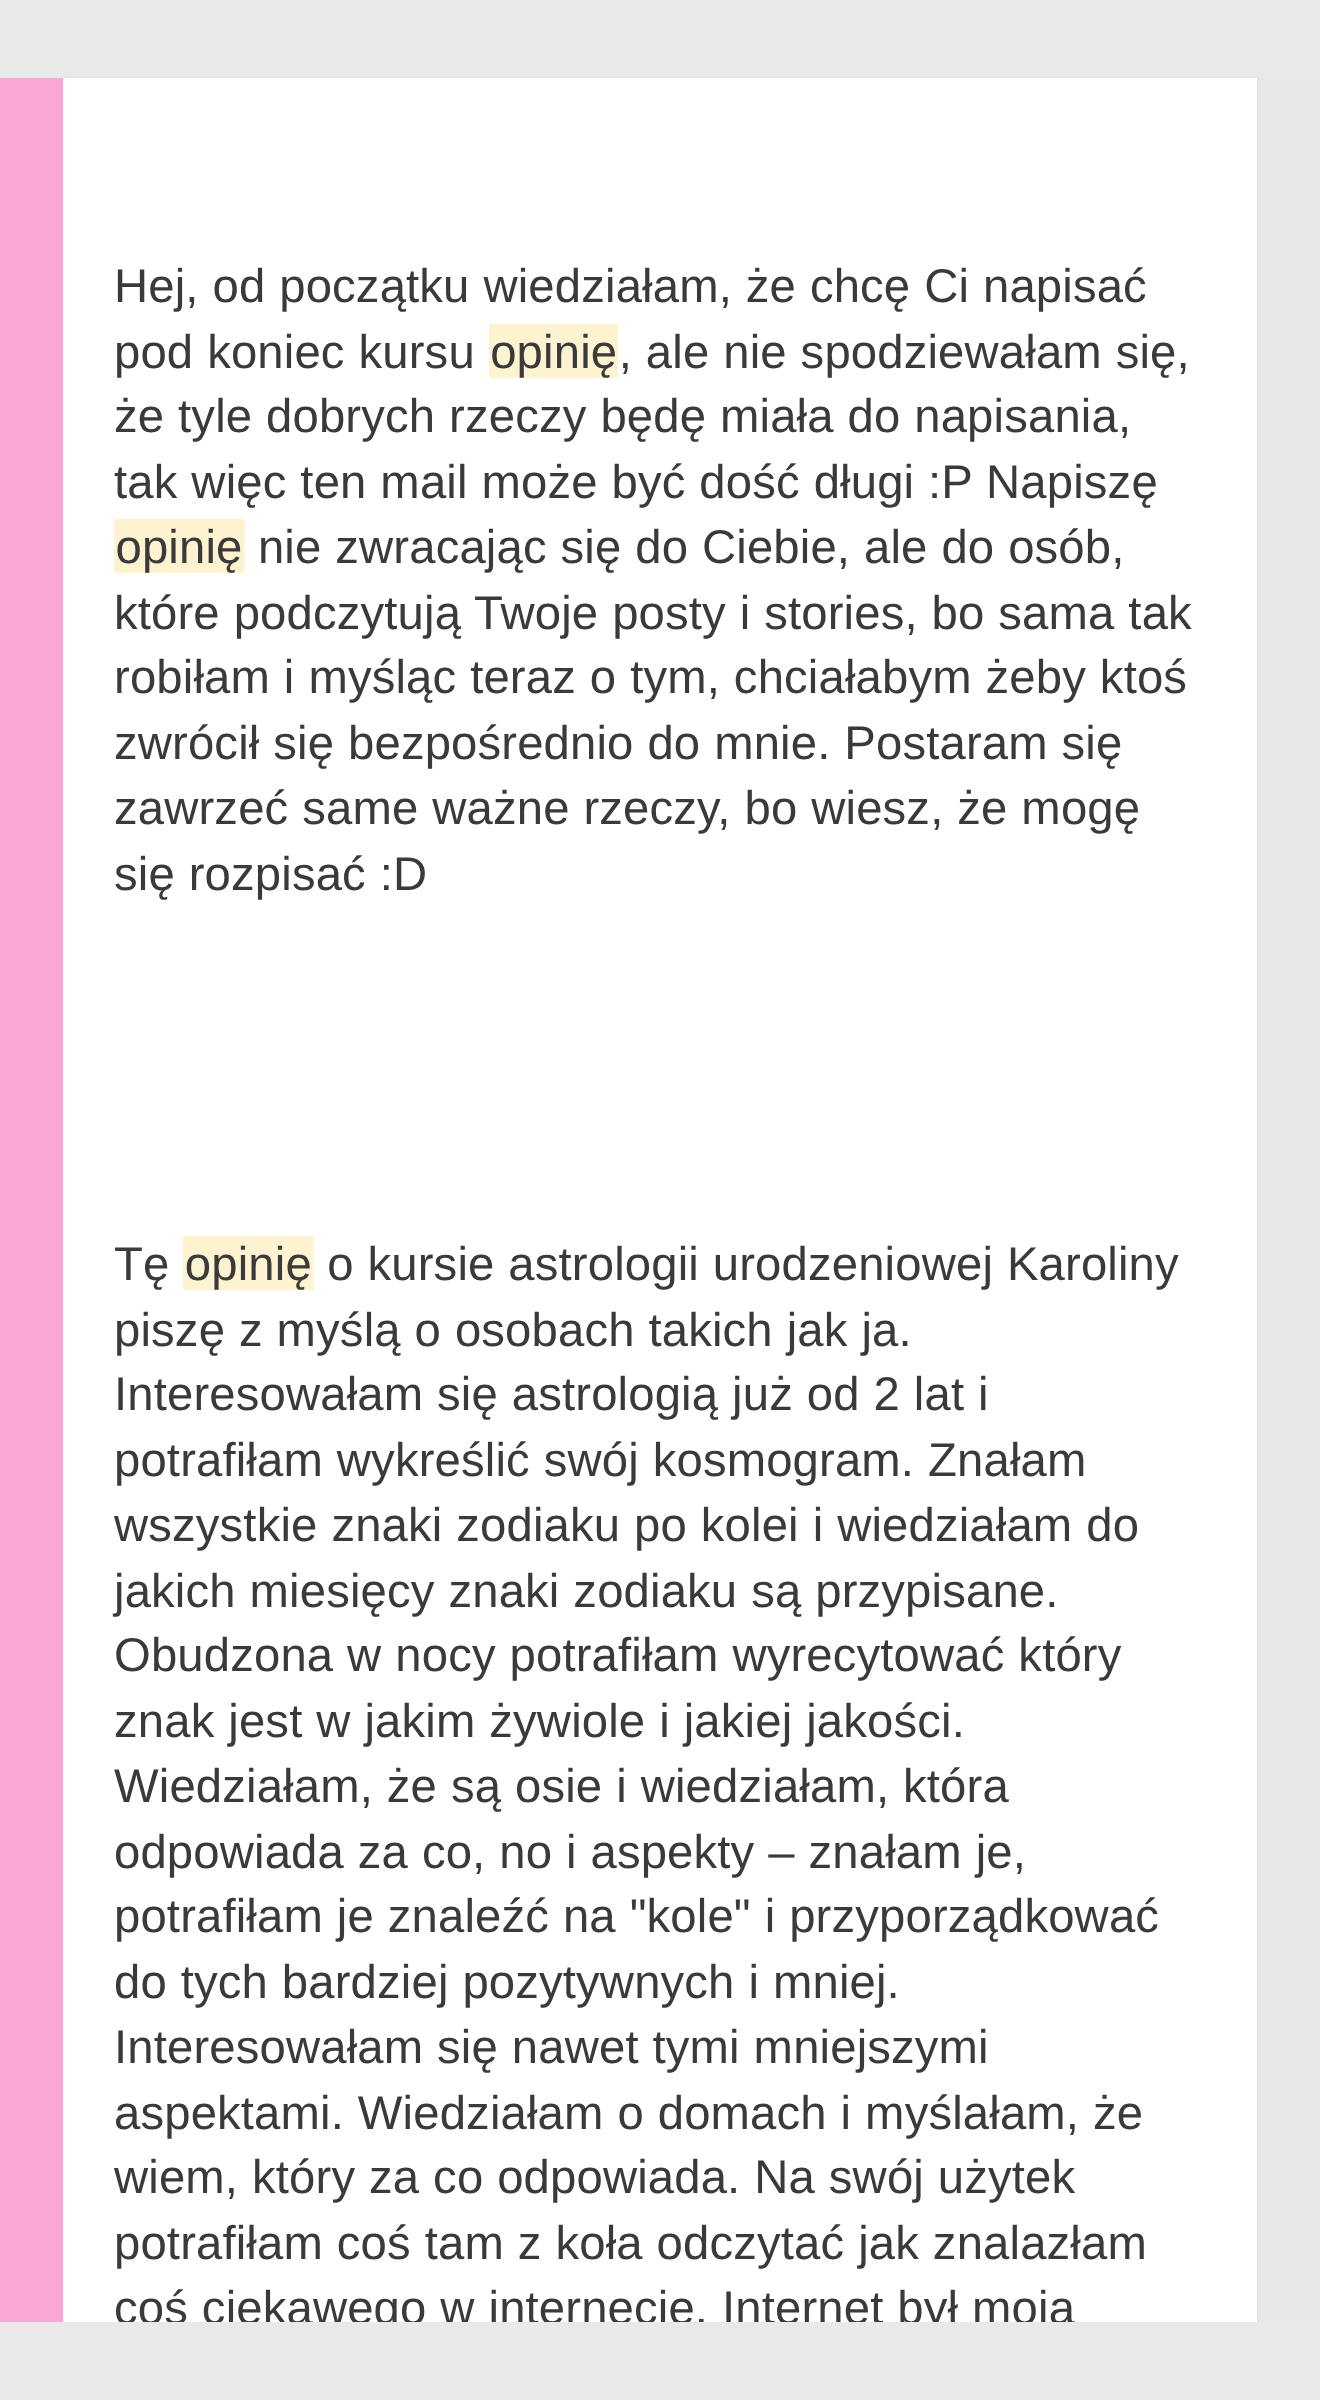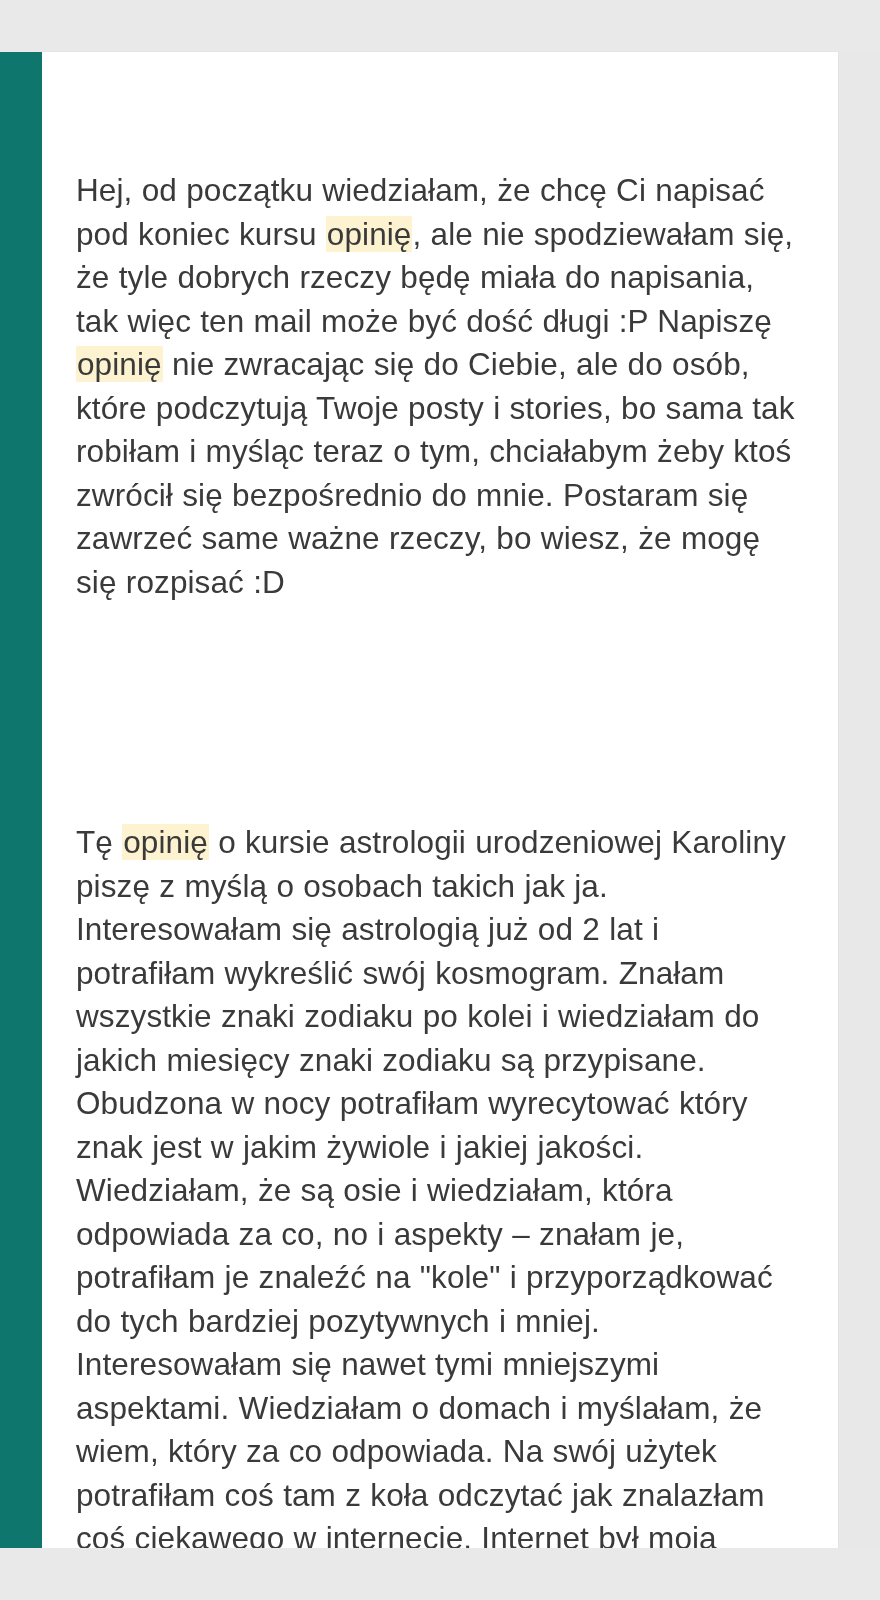--- a/index.html
+++ b/index.html
@@ -10,21 +10,21 @@
   body {
     width: 880px;
     height: 1600px;
     overflow: hidden;
     font-family: "Liberation Sans", sans-serif;
   }
   .page {
     position: relative;
     width: 770px;
     height: 1600px;
-    background: #0f766e;
+    background: #f9a8d4;
     box-sizing: border-box;
     border-radius: 27px;
   }
   .card {
     position: absolute;
     left: 42px;
     top: 52px;
     width: 796px;
     height: 1496px;
     background: #ffffff;

